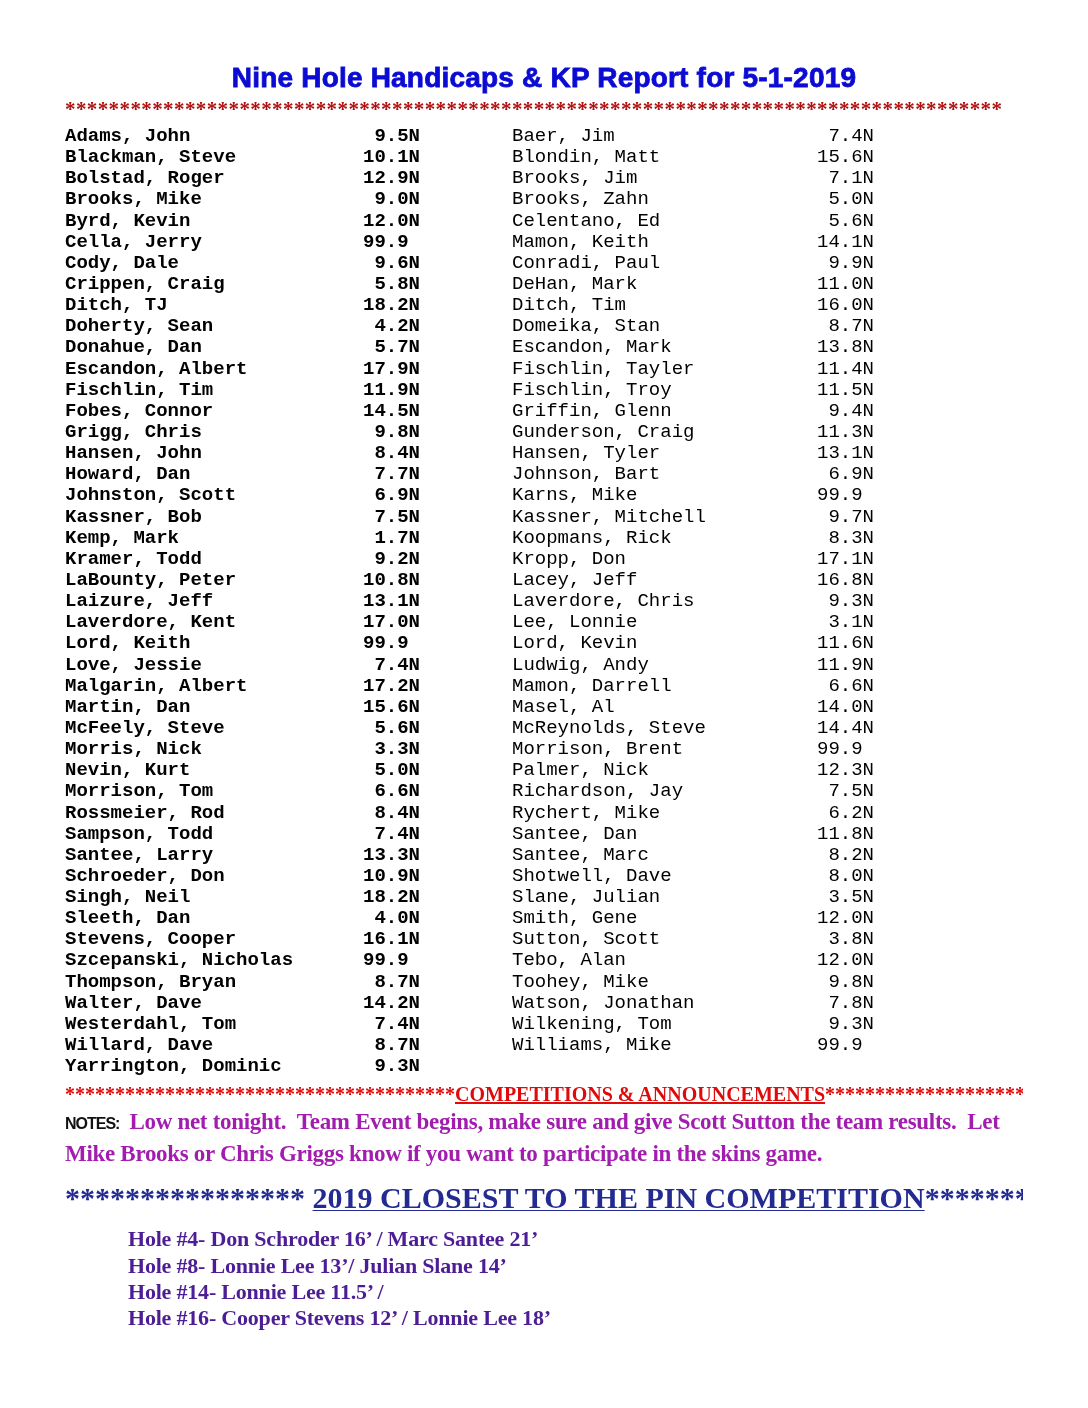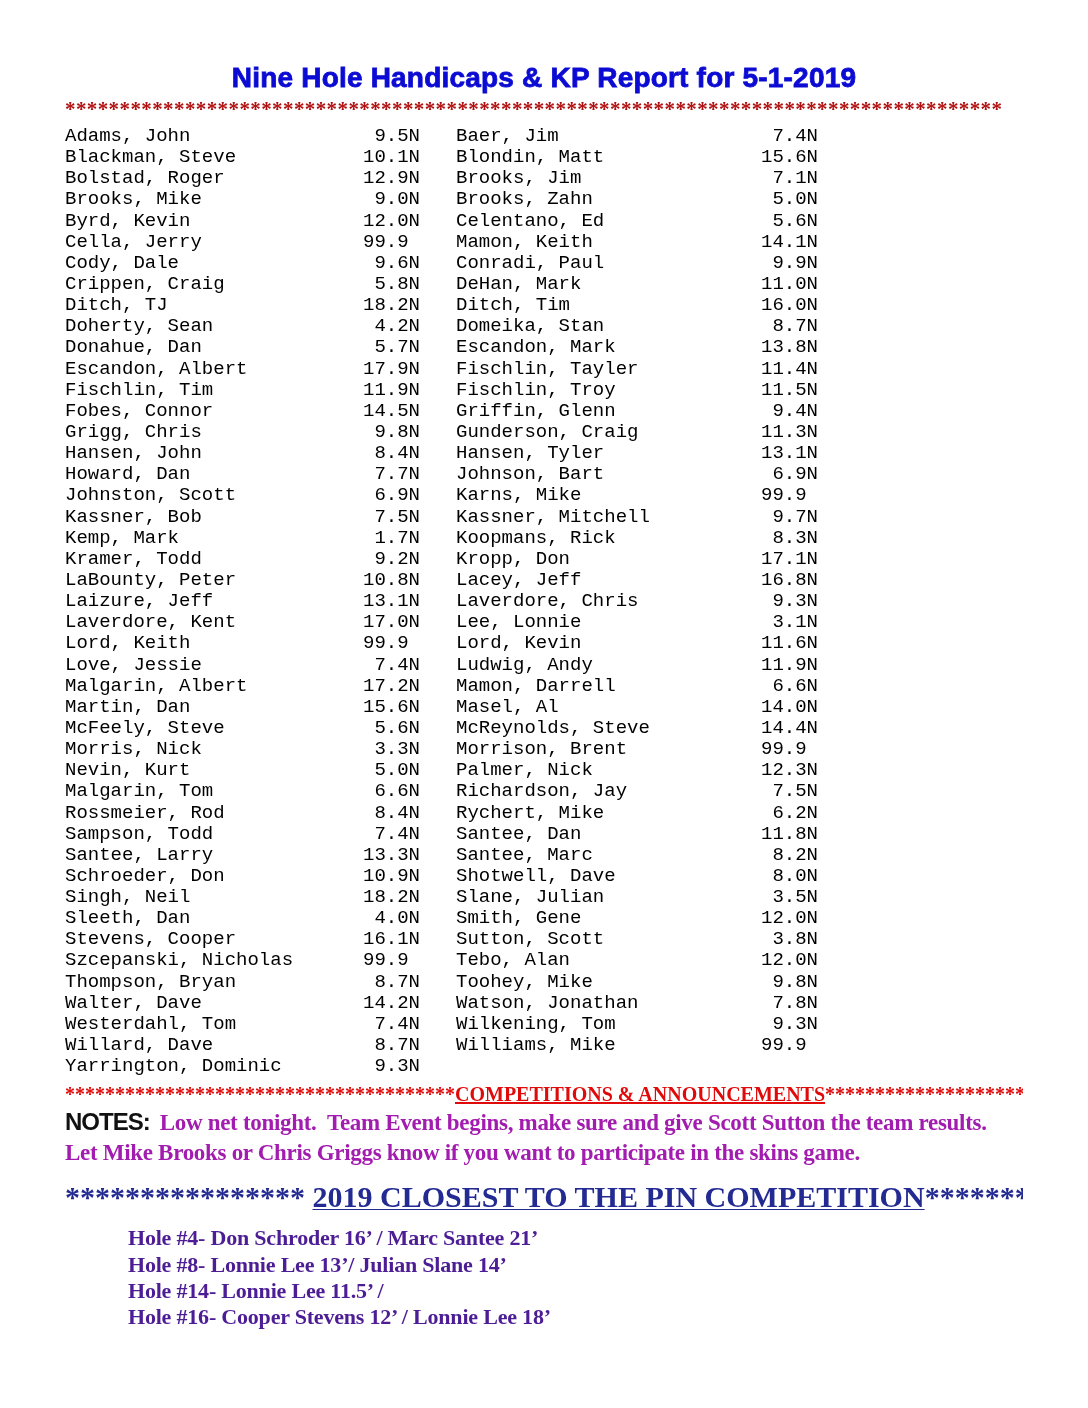--- a/index.html
+++ b/index.html
@@ -36,21 +36,21 @@
   }
   
   .htable{
     margin-top:8px;
     font-family:"Liberation Mono","DejaVu Sans Mono", monospace;
     font-size:19px;
     color:#000000;
   }
   .t-row{display:flex;line-height:21.15px;height:21.15px;}
   .pair{display:flex;}
-  .pair.left{width:355px;margin-right:36px;}
+  .pair.left{width:355px;margin-right:92px;font-weight:bold;}
   .pair.right{width:362px;}
   .pname{flex:1;white-space:pre;overflow:hidden;}
   .pval{white-space:pre;}
   
   .ann-header{
     margin-top:5px;
     font-weight:bold;
     font-size:20px;
     line-height:25px;
     color:#e00a0a;
@@ -62,21 +62,21 @@
     margin:0;
     font-size:23px;
     line-height:30px;
     letter-spacing:-0.3px;
     white-space:pre-wrap;
   }
   .notes-label{
     font-family:"Liberation Sans", sans-serif;
     font-weight:bold;
     letter-spacing:-1px;
-    font-size:24px;
+    font-size:16px;
     color:#111111;
     margin-right:10px;
   }
   .notes-text{
     font-weight:bold;
     color:#a21caf;
   }
   
   .pin-header{
     margin-top:16px;
@@ -415,21 +415,21 @@
           <span class="pname">Nevin, Kurt</span>
           <span class="pval"> 5.0N</span>
         </div>
         <div class="pair right">
           <span class="pname">Palmer, Nick</span>
           <span class="pval">12.3N</span>
         </div>
       </div>
       <div class="t-row">
         <div class="pair left">
-          <span class="pname">Malgarin, Tom</span>
+          <span class="pname">Morrison, Tom</span>
           <span class="pval"> 6.6N</span>
         </div>
         <div class="pair right">
           <span class="pname">Richardson, Jay</span>
           <span class="pval"> 7.5N</span>
         </div>
       </div>
       <div class="t-row">
         <div class="pair left">
           <span class="pname">Rossmeier, Rod</span>

